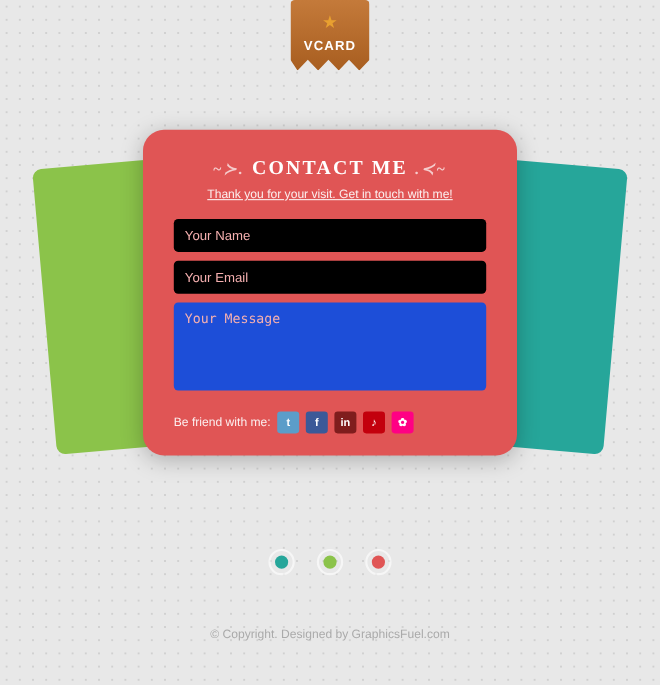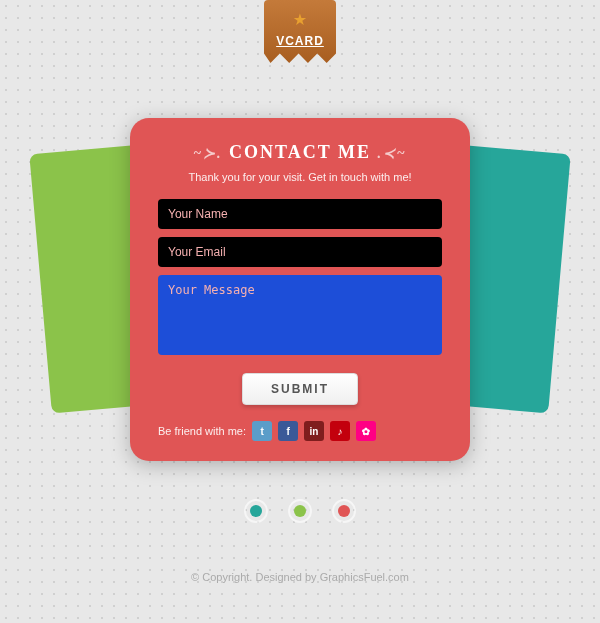--- a/index.html
+++ b/index.html
@@ -38,21 +38,20 @@
       font-size: 16px;
       display: block;
       margin-bottom: 2px;
     }
 
     .vcard-text {
       color: #fff;
       font-size: 12px;
       font-weight: bold;
       letter-spacing: 1px;
-      text-decoration: underline;
     }
 
     
     .bg-cards {
       position: absolute;
       top: 130px;
       left: 50%;
       transform: translateX(-50%);
       width: 560px;
       height: 280px;
@@ -100,20 +99,21 @@
       margin-bottom: 8px;
       font-family: Georgia, serif;
     }
 
     .card-subtitle {
       text-align: center;
       color: #fff;
       font-size: 11px;
       margin-bottom: 16px;
       opacity: 0.9;
+      text-decoration: underline;
     }
 
     .form-input {
       width: 100%;
       background: #000000;
       border: none;
       border-radius: 4px;
       padding: 8px 10px;
       color: #f5b0b0;
       font-size: 12px;
@@ -264,21 +264,20 @@
     <span class="title-deco">~≻.</span>
     <span>CONTACT ME</span>
     <span class="title-deco">.≺~</span>
   </div>
   <div class="card-subtitle">Thank you for your visit. Get in touch with me!</div>
 
   <input type="text" class="form-input" placeholder="Your Name" style="">
   <input type="email" class="form-input" placeholder="Your Email" style="">
   <textarea class="form-textarea" placeholder="Your Message" style=""></textarea>
 
-  <button class="submit-btn">SUBMIT</button>
 
   <div class="friend-row">
     <span class="friend-label">Be friend with me:</span>
     <div class="social-icon social-twitter">t</div>
     <div class="social-icon social-facebook">f</div>
     <div class="social-icon social-linkedin">in</div>
     <div class="social-icon social-lastfm">♪</div>
     <div class="social-icon social-flickr">✿</div>
   </div>
 </div>

